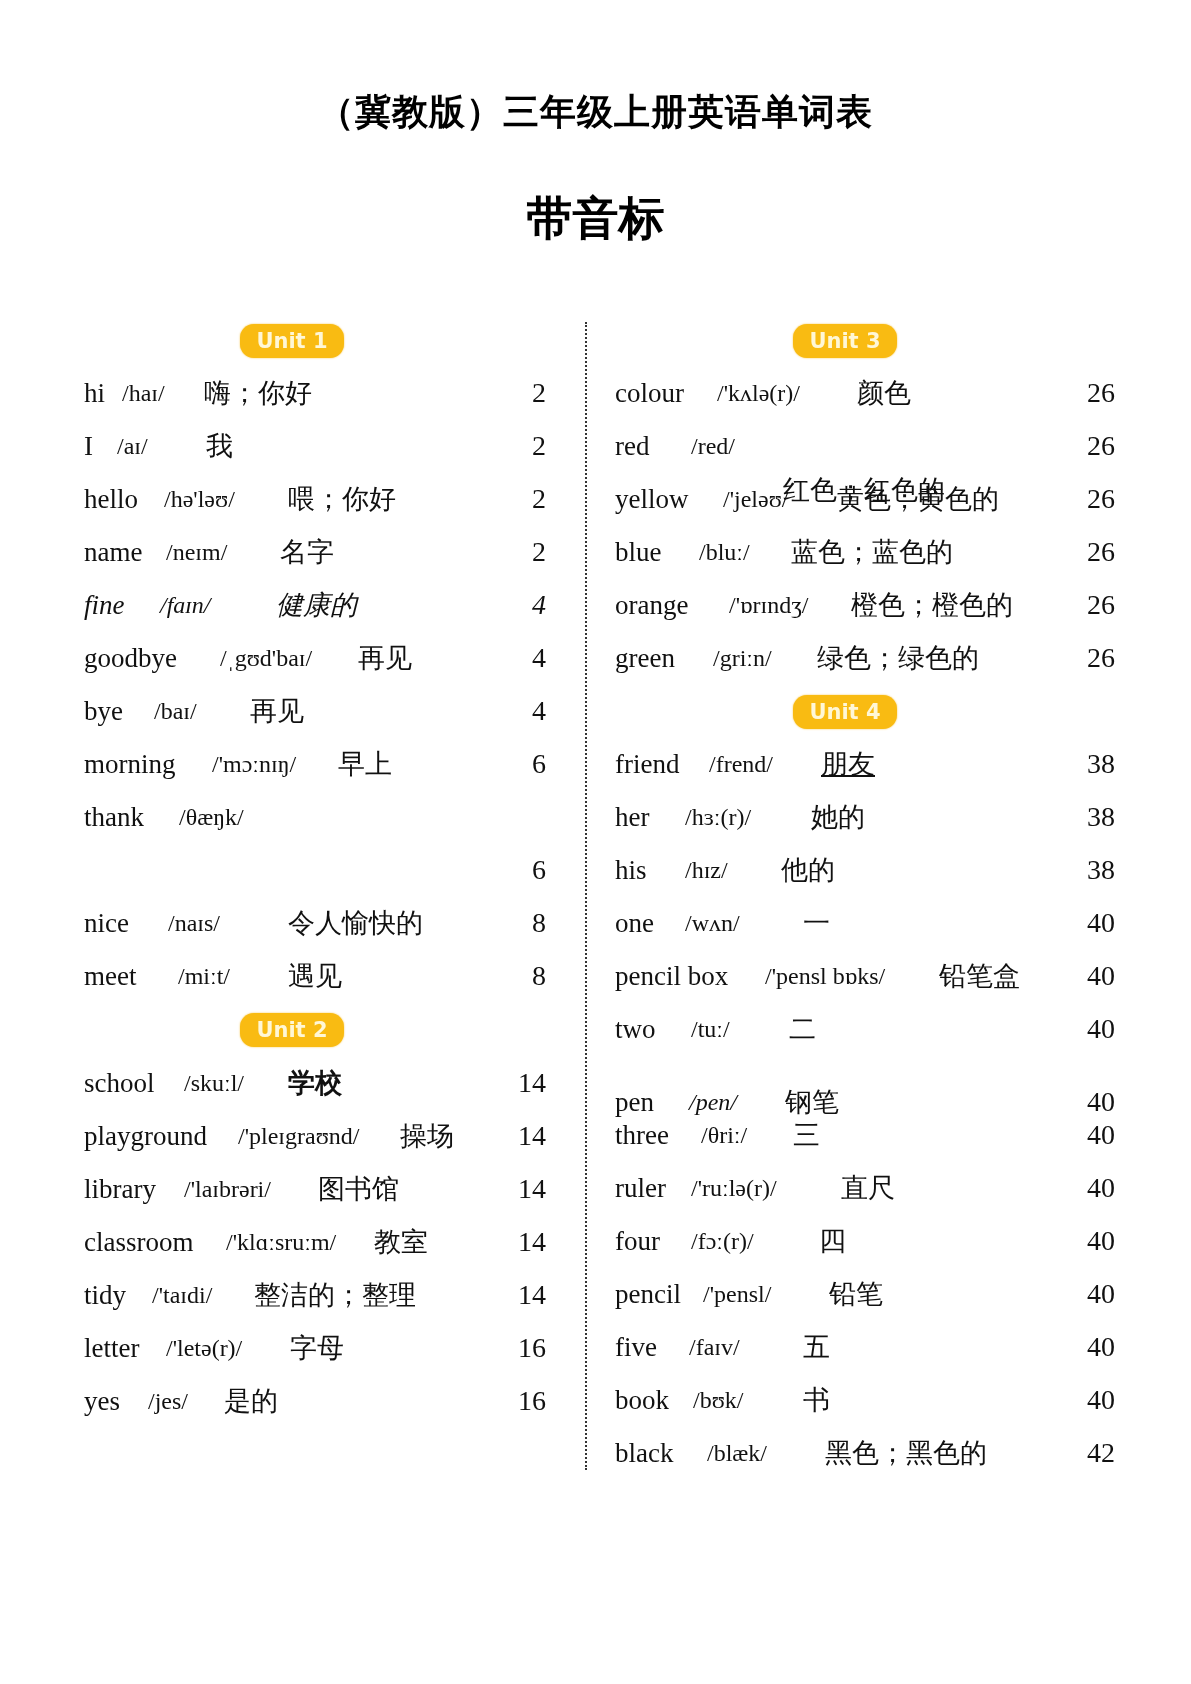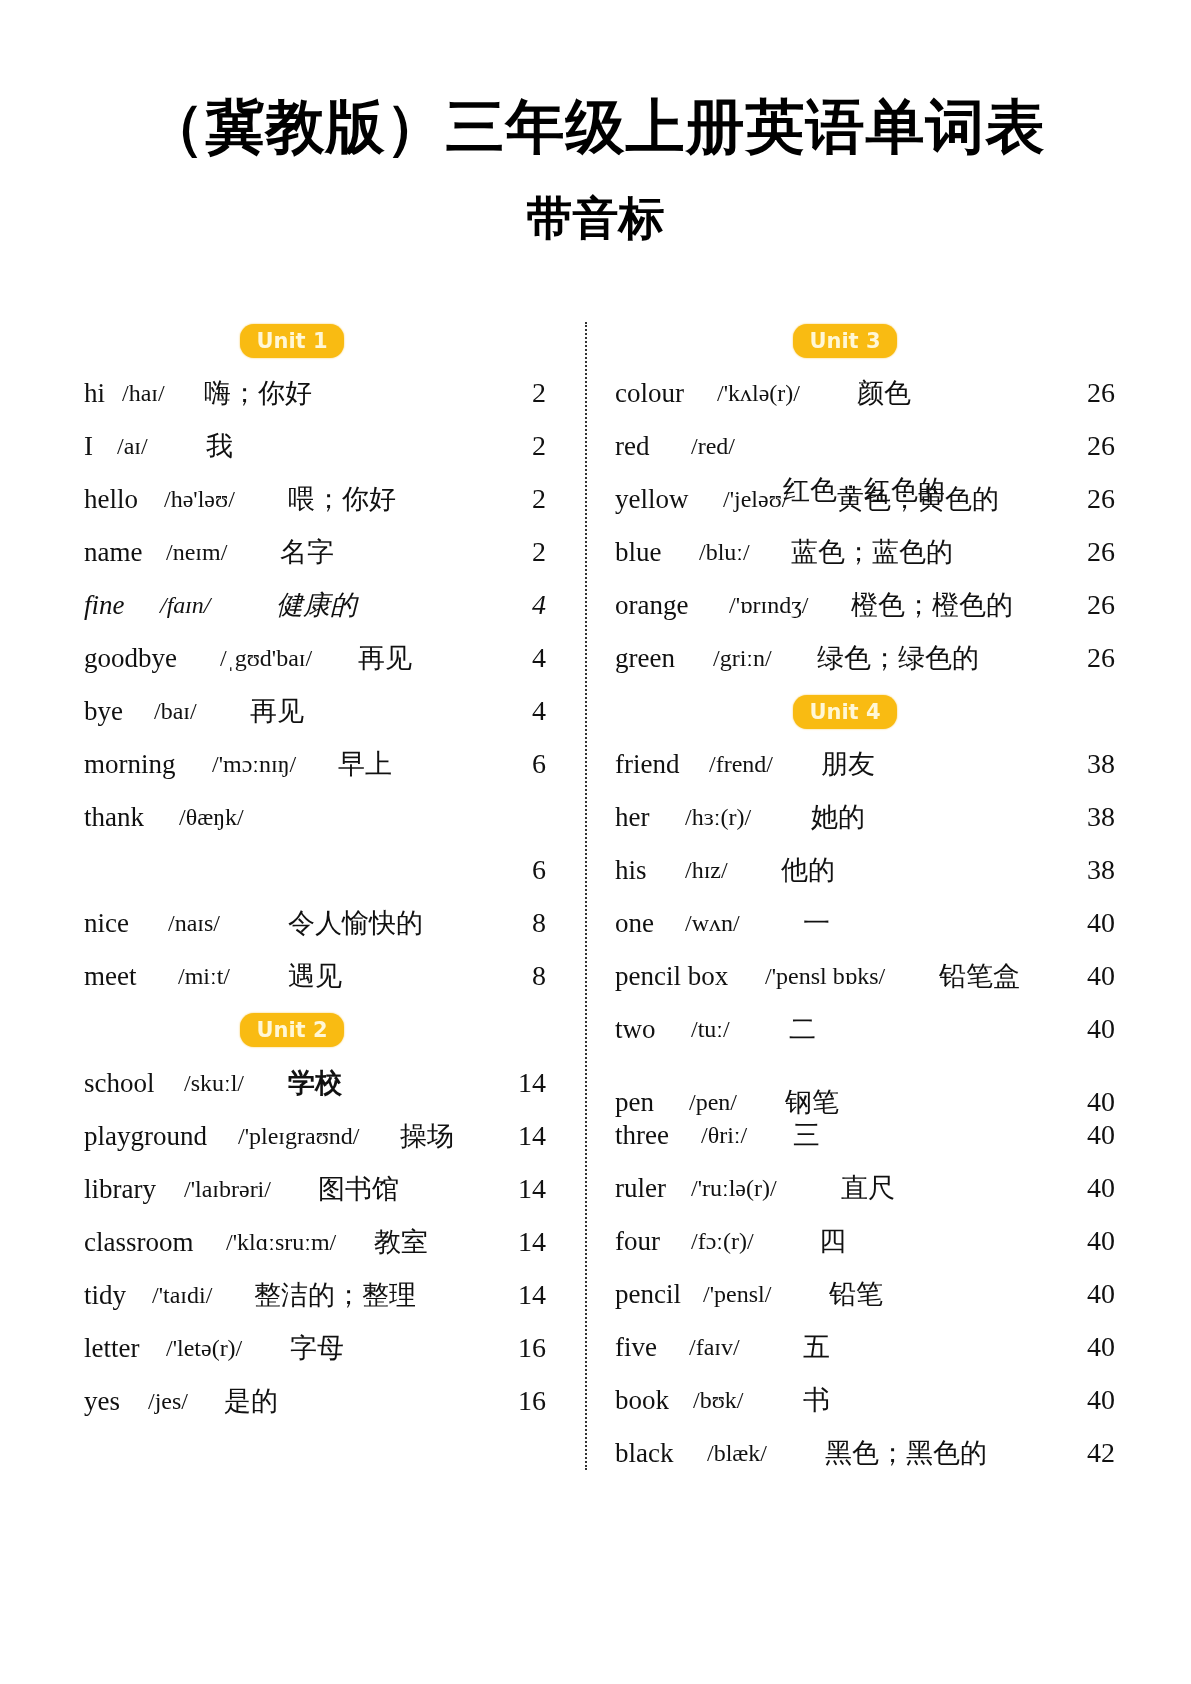--- a/index.html
+++ b/index.html
@@ -9,21 +9,21 @@
     position: relative;
     overflow: hidden;
     font-family: "Liberation Serif", "DejaVu Serif", serif;
     color: #111111;
   }
   .title {
     position: absolute; left: 0; width: 1191px; text-align: center;
     font-family: "DejaVu Sans", "Liberation Sans", sans-serif;
     font-weight: bold; color: #000;
   }
-  #title-main { top: 88px; font-size: 59px; letter-spacing: 1px; }
+  #title-main { top: 88px; font-size: 36px; letter-spacing: 1px; }
   #title-sub { top: 188px; font-size: 46px; }
   .divider {
     position: absolute; left: 585px; top: 322px; height: 1148px;
     border-left: 2px dotted #333;
   }
   .col { position: absolute; top: 0; }
   #col-left { left: 84px; width: 462px; }
   #col-right { left: 615px; width: 500px; }
   .row {
     position: absolute; left: 0; right: 0; height: 40px;
@@ -209,21 +209,21 @@
     <span class="ipa" style="left:98px;">/griːn/</span>
     <span class="cn" style="left:202px;">绿色；绿色的</span>
     <span class="page">26</span>
   </div>
 
   <div class="badge" style="left:178px; top:695px;">Unit 4</div>
 
   <div class="row" style="top:744px;">
     <span class="word">friend</span>
     <span class="ipa" style="left:94px;">/frend/</span>
-    <span class="cn" style="left:206px;">朋友</span>
+    <span class="cn" style="left:206px;text-decoration:underline;">朋友</span>
     <span class="page">38</span>
   </div>
   <div class="row" style="top:797px;">
     <span class="word">her</span>
     <span class="ipa" style="left:70px;">/hɜː(r)/</span>
     <span class="cn" style="left:196px;">她的</span>
     <span class="page">38</span>
   </div>
   <div class="row" style="top:850px;">
     <span class="word">his</span>
@@ -244,21 +244,21 @@
     <span class="page">40</span>
   </div>
   <div class="row" style="top:1009px;">
     <span class="word">two</span>
     <span class="ipa" style="left:76px;">/tuː/</span>
     <span class="cn" style="left:174px;">二</span>
     <span class="page">40</span>
   </div>
   <div class="row" style="top:1062px;margin-top:20px;">
     <span class="word">pen</span>
-    <span class="ipa" style="left:74px;">/pen/</span>
+    <span class="ipa" style="left:74px;font-style:italic;">/pen/</span>
     <span class="cn" style="left:170px;">钢笔</span>
     <span class="page">40</span>
   </div>
   <div class="row" style="top:1115px;">
     <span class="word">three</span>
     <span class="ipa" style="left:86px;">/θriː/</span>
     <span class="cn" style="left:178px;">三</span>
     <span class="page">40</span>
   </div>
   <div class="row" style="top:1168px;">

